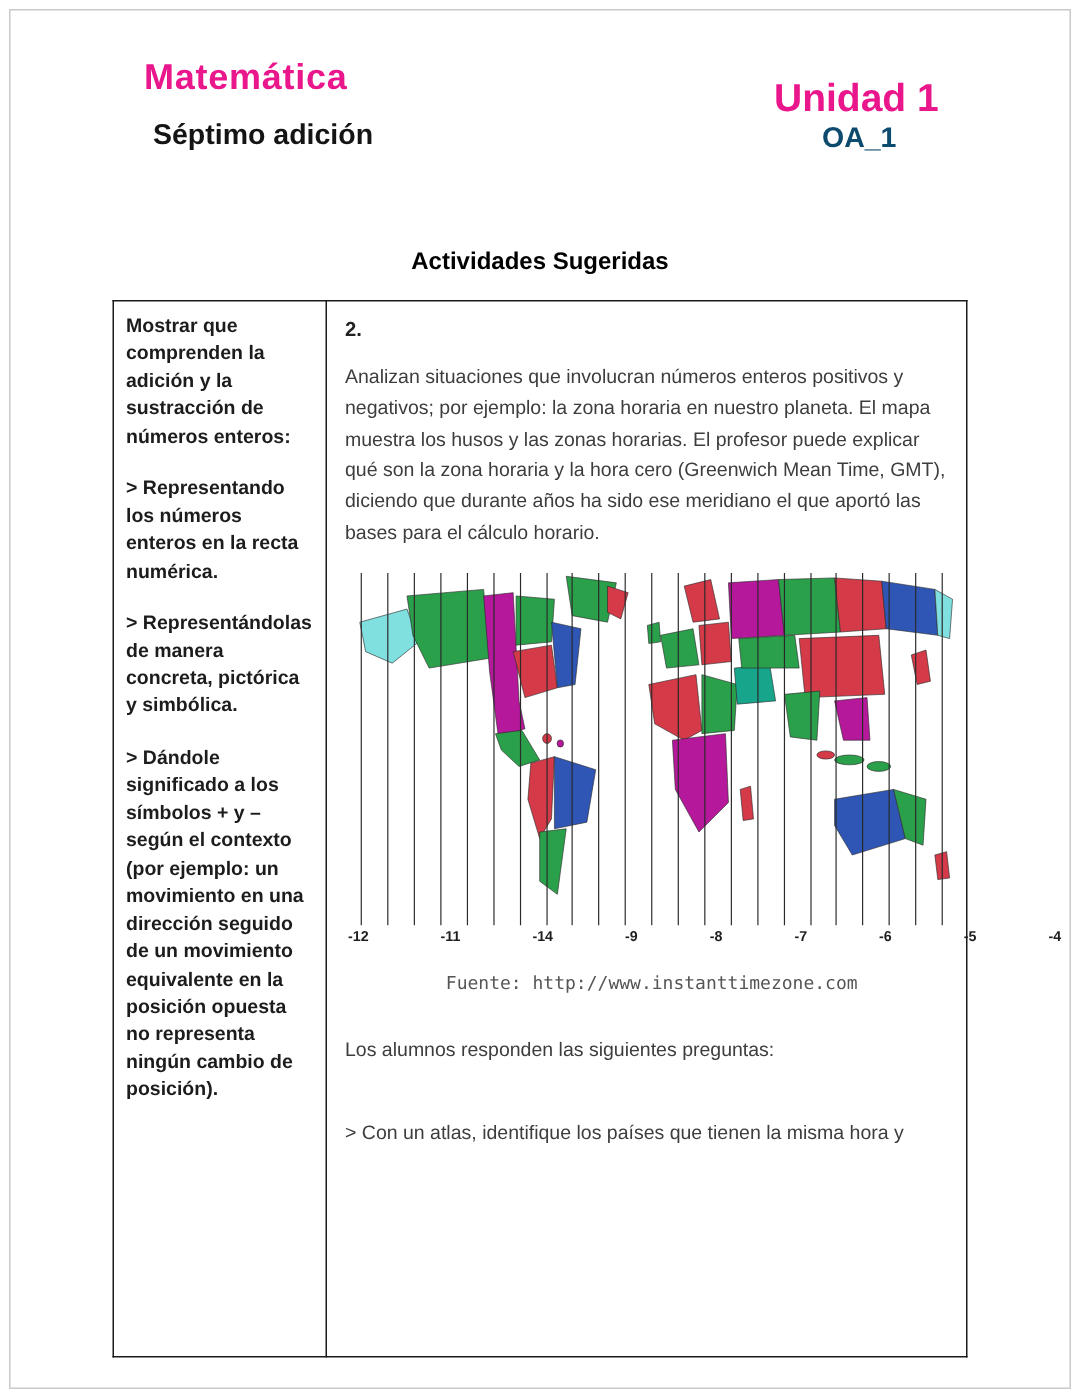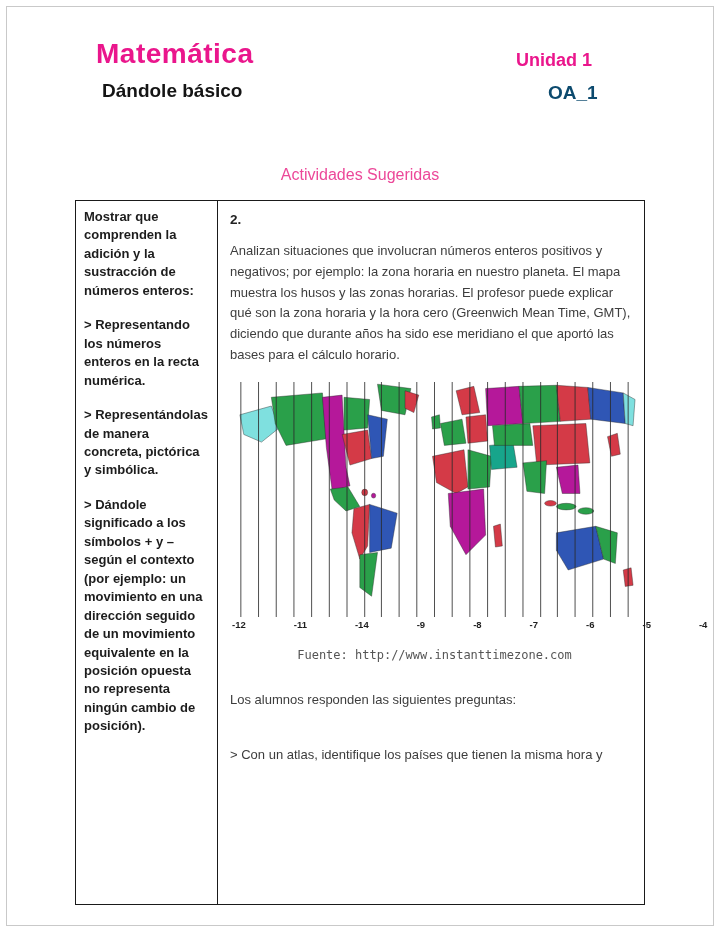--- a/index.html
+++ b/index.html
@@ -1,23 +1,23 @@
 <!DOCTYPE html>
 <html><head>
 <meta charset="utf-8">
 <style>
   * { margin:0; padding:0; box-sizing:border-box; }
   html,body { width:720px; height:932px; background:#ffffff; font-family:"Liberation Sans", sans-serif; position:relative; }
   .page-border { position:absolute; left:6px; top:6px; width:708px; height:920px; border:1px solid #c9c9c9; pointer-events:none; }
 
-  .doc-title    { position:absolute; left:96px;  top:38px;  font-size:28px; font-weight:bold; color:#ea168c; letter-spacing:0.5px; }
+  .doc-title    { position:absolute; left:96px;  top:38px;  font-size:24px; font-weight:bold; color:#ea168c; letter-spacing:0.5px; }
   .doc-subtitle { position:absolute; left:102px; top:80px;  font-size:19px; font-weight:bold; color:#141414; }
-  .unit-label   { position:absolute; left:516px; top:50px;  font-size:18px; font-weight:bold; color:#ea168c; }
+  .unit-label   { position:absolute; left:516px; top:50px;  font-size:26px; font-weight:bold; color:#ea168c; }
   .oa-code      { position:absolute; left:548px; top:82px;  font-size:19px; font-weight:bold; color:#0c4a6e; }
-  .section-title{ position:absolute; left:0; top:166px; width:720px; text-align:center; font-size:16px; font-weight:normal; color:#ec4899; }
+  .section-title{ position:absolute; left:0; top:166px; width:720px; text-align:center; font-size:16px; font-weight:bold; color:#000000; }
 
   table.doc-table { position:absolute; left:75px; top:200px; width:570px; height:705px; border-collapse:collapse; table-layout:fixed; }
   table.doc-table td { border:1px solid #1a1a1a; vertical-align:top; }
   td.obj-col  { width:142px; padding:7px 8px; }
   td.desc-col { padding:8px 8px 8px 12px; }
   tr.header-row td { height:64px; }
   .obj-header  { font-size:13px; font-weight:bold; color:#141414; line-height:1.45; }
   .desc-header { font-size:13px; font-weight:bold; color:#141414; text-align:center; padding-top:7px; }
 
   .obj-body p { font-size:13px; font-weight:bold; color:#1c1c1c; line-height:1.42; margin:0 0 16px 0; }
@@ -34,21 +34,21 @@
 
   .questions-intro { font-size:13px; color:#3d3d3d; margin-top:30px; }
   .question-item   { font-size:13px; color:#3d3d3d; margin-top:40px; }
 </style>
 </head>
 <body>
 
 <div class="page-border"></div>
 
 <div class="doc-title">Matemática</div>
-<div class="doc-subtitle">Dándole básico</div>
+<div class="doc-subtitle">Séptimo adición</div>
 <div class="unit-label">Unidad 1</div>
 <div class="oa-code">OA_1</div>
 <div class="section-title">Actividades Sugeridas</div>
 
 <table class="doc-table">
   <tbody>
   <tr>
     <td class="obj-col obj-body">
       <p>Mostrar que comprenden la adición y la sustracción de números enteros:</p>
       <p>&gt; Representando los números enteros en la recta numérica.</p>

